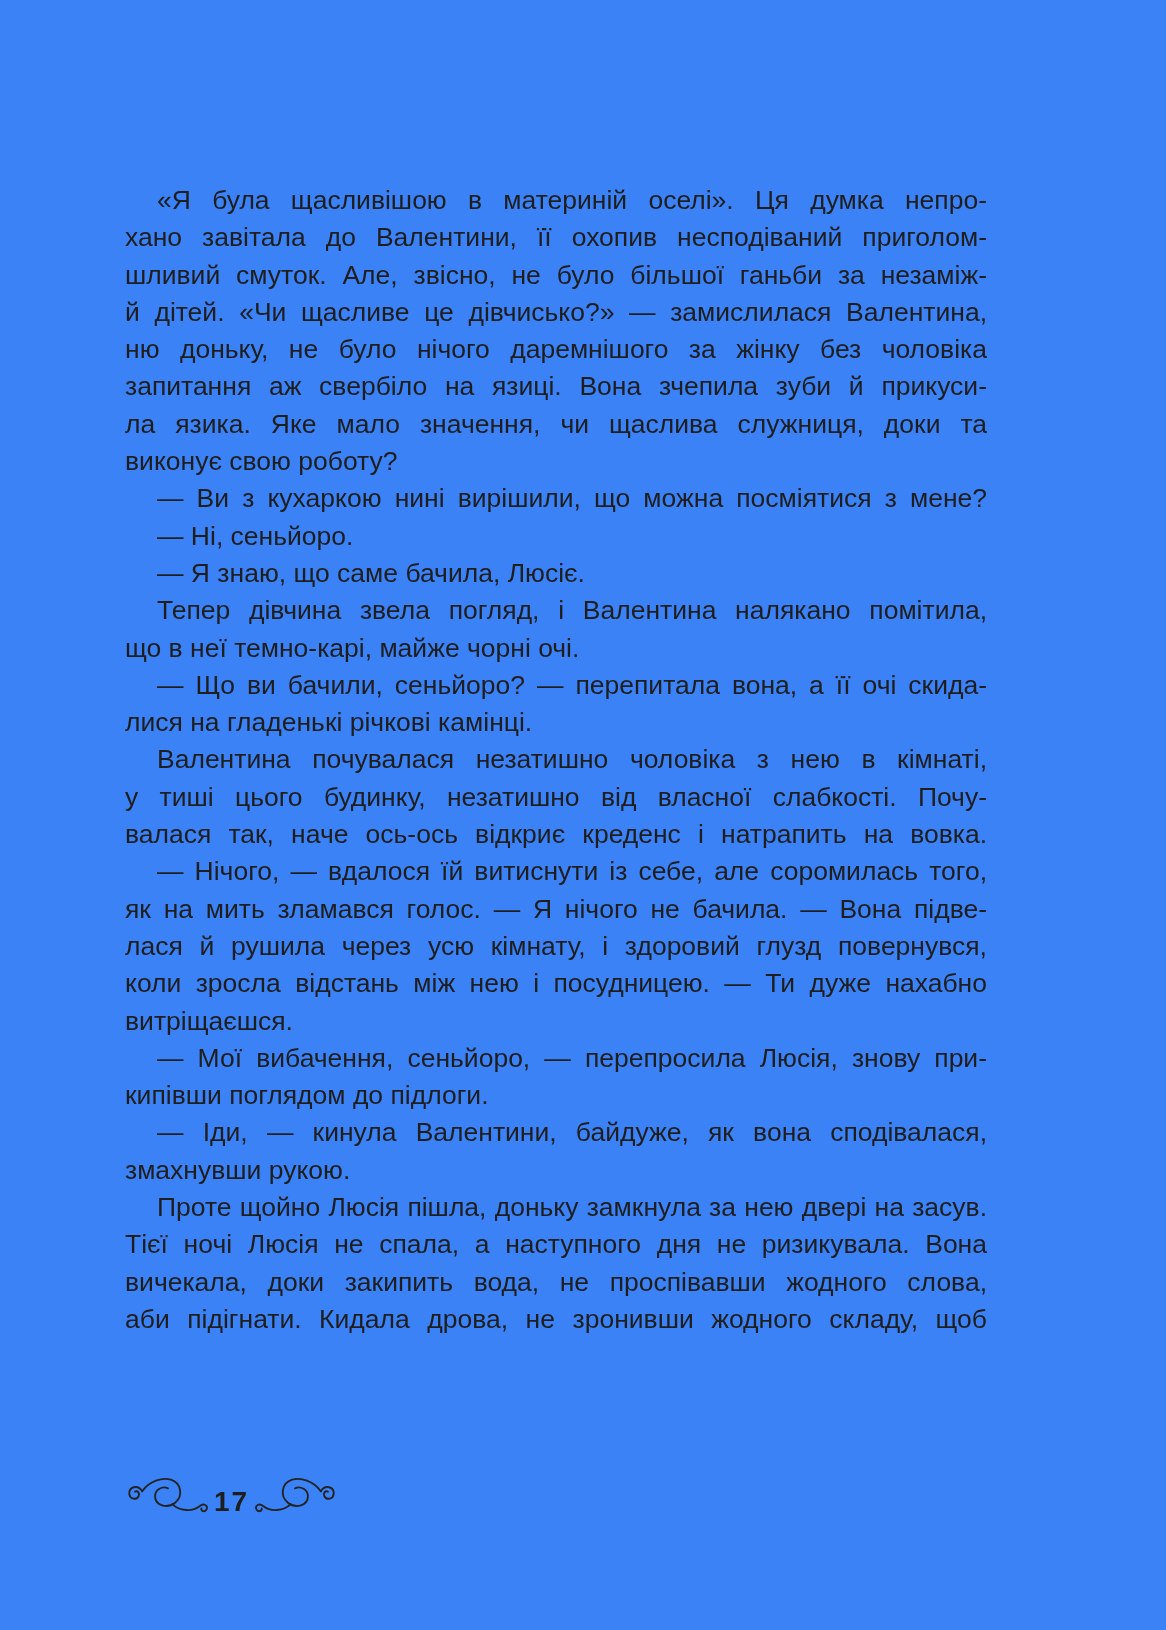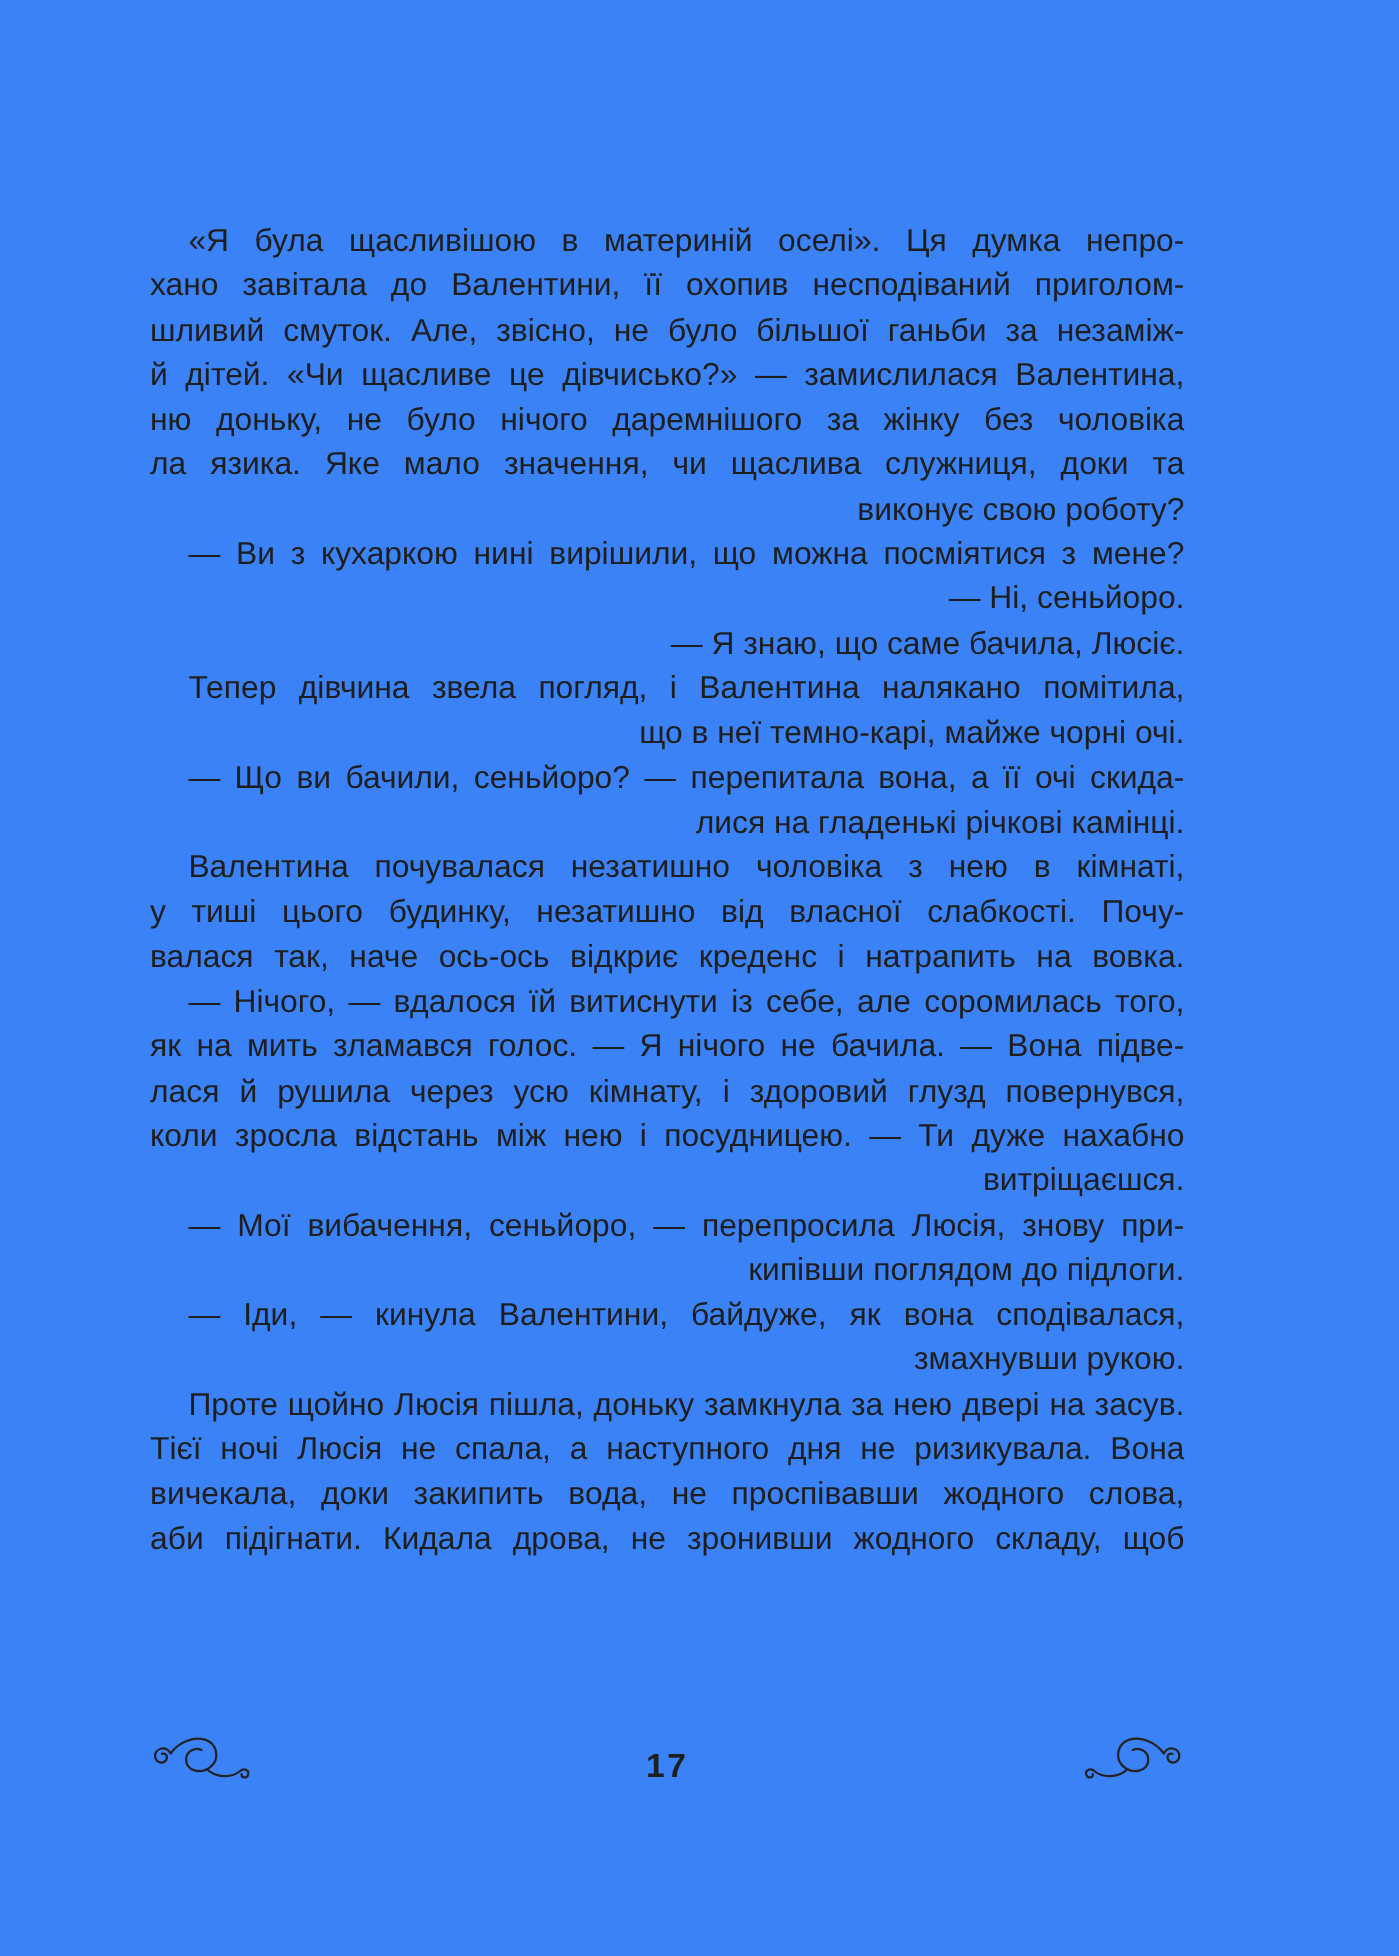--- a/index.html
+++ b/index.html
@@ -18,37 +18,37 @@
     top: 182px;
     width: 862px;
   }
   .para { margin: 0; padding: 0; }
   .para.break { }
   .line {
     font-size: 26.5px;
     line-height: 37.3px;
     max-height: 38px;
     overflow: hidden;
-    text-align: right;
+    text-align: left;
     white-space: normal;
   }
   .para.indent .line:first-child { text-indent: 32px; }
   .line.fill {
     text-align: justify;
     text-align-last: justify;
     text-justify: inter-word;
   }
   .page-footer {
     position: absolute;
     left: 125px;
-    top: 1444px;
+    top: 1474px;
     width: 862px;
     display: flex;
     align-items: center;
-    justify-content: space-between;
+    justify-content: flex-start;
     gap: 3px;
   }
   .page-number {
     font-size: 28px;
     font-weight: 700;
     letter-spacing: 2px;
     color: #1e1e1e;
     line-height: 1;
     padding-top: 12px;
   }
@@ -61,20 +61,21 @@
 
 <div class="page">
 
   <main class="text-block">
       <div class="para indent">
         <div class="line fill">«Я була щасливішою в материній оселі». Ця думка непро-</div>
         <div class="line fill">хано завітала до Валентини, її охопив несподіваний приголом-</div>
         <div class="line fill">шливий смуток. Але, звісно, не було більшої ганьби за незаміж-</div>
         <div class="line fill">й дітей. «Чи щасливе це дівчисько?» — замислилася Валентина,</div>
         <div class="line fill">ню доньку, не було нічого даремнішого за жінку без чоловіка</div>
+        <div class="line fill">запитання аж свербіло на язиці. Вона зчепила зуби й прикуси-</div>
         <div class="line fill">ла язика. Яке мало значення, чи щаслива служниця, доки та</div>
         <div class="line">виконує свою роботу?</div>
       </div>
       <div class="para indent">
         <div class="line fill">— Ви з кухаркою нині вирішили, що можна посміятися з мене?</div>
       </div>
       <div class="para indent">
         <div class="line">— Ні, сеньйоро.</div>
       </div>
       <div class="para indent">

